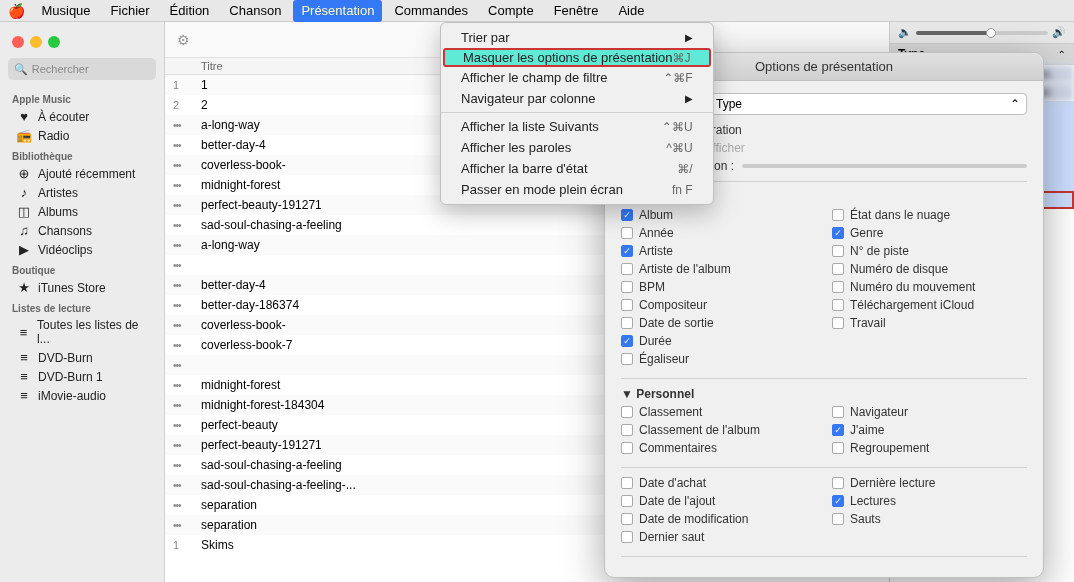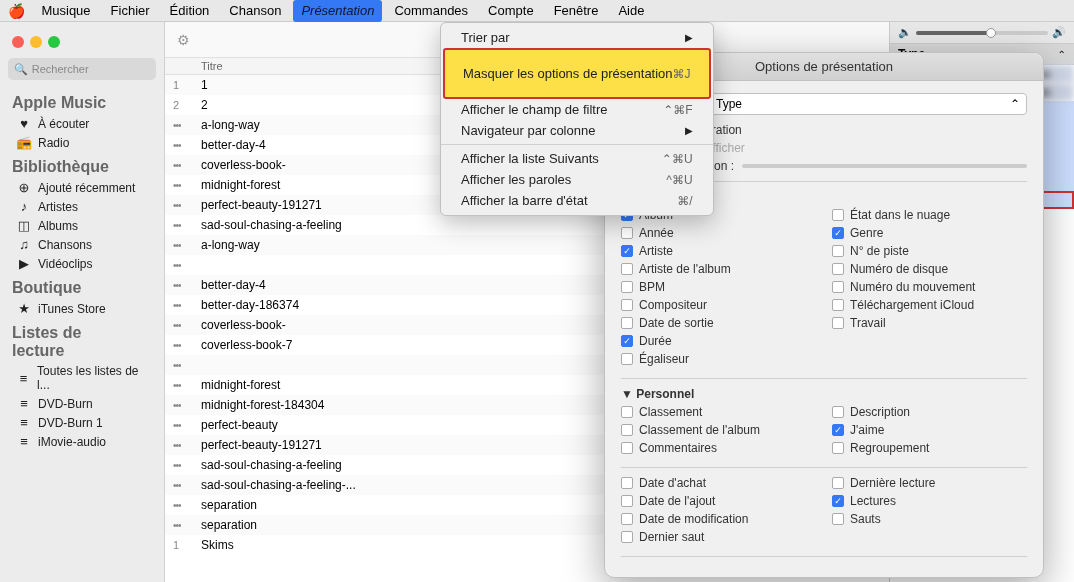--- a/index.html
+++ b/index.html
@@ -31,21 +31,21 @@
     }
     .menubar-item {
       padding: 0 8px;
       height: 22px;
       display: flex;
       align-items: center;
       border-radius: 3px;
       cursor: default;
       font-size: 13px;
     }
-    .menubar-item.active { background: #3478f6; color: #0f172a; font-style: italic; }
+    .menubar-item.active { background: #3478f6; color: #fef9c3; }
 
     
     .app-window {
       display: flex;
       width: 1074px;
       height: 560px;
       background: #f5f5f5;
     }
 
     
@@ -75,21 +75,21 @@
       height: 22px;
       display: flex;
       align-items: center;
       padding: 0 6px;
       gap: 4px;
       font-size: 11px;
       color: #888;
     }
 
     .sidebar-section-label {
-      font-size: 16px;
+      font-size: 10px;
       font-weight: 700;
       color: #666;
       padding: 6px 28px 2px 12px;
       text-transform: none;
     }
 
     .sidebar-item {
       display: flex;
       align-items: center;
       padding: 2px 12px;
@@ -564,21 +564,21 @@
           <span class="track-alb"></span>
         </div>
     </div>
 
     <div class="dropdown-overlay">
       <div class="dropdown-menu">
         <div class="menu-item">
           <span>Trier par</span>
           <span class="submenu-arrow">▶</span>
         </div>
-        <div class="menu-item" style="border: 2px solid #cc3333; border-radius: 3px; background: #fde047; margin: 0 2px; padding: 16px 18px;">
+        <div class="menu-item" style="border: 2px solid #cc3333; border-radius: 3px; background: #5eead4; margin: 0 2px; padding: 0 18px;">
           <span>Masquer les options de présentation</span>
           <span class="shortcut">⌘J</span>
         </div>
         <div class="menu-item">
           <span>Afficher le champ de filtre</span>
           <span class="shortcut">⌃⌘F</span>
         </div>
         <div class="menu-item">
           <span>Navigateur par colonne</span>
           <span class="submenu-arrow">▶</span>
@@ -588,20 +588,24 @@
           <span>Afficher la liste Suivants</span>
           <span class="shortcut">⌃⌘U</span>
         </div>
         <div class="menu-item">
           <span>Afficher les paroles</span>
           <span class="shortcut" style="white-space:nowrap;">^⌘U</span>
         </div>
         <div class="menu-item">
           <span>Afficher la barre d'état</span>
           <span class="shortcut">⌘/</span>
+        </div>
+        <div class="menu-item">
+          <span>Passer en mode plein écran</span>
+          <span class="shortcut">fn F</span>
         </div>
       </div>
 
       <div class="dialog">
         <div class="dialog-titlebar">
           <div class="dialog-traffic">
             <div class="dialog-tl dialog-tl-red"></div>
             <div class="dialog-tl dialog-tl-yellow"></div>
             <div class="dialog-tl dialog-tl-green"></div>
           </div>
@@ -721,21 +725,21 @@
                     <span class="label">Classement de l'album</span>
                   </div>
                 <div class="dialog-checkbox-row">
                     <div class="checkbox"></div>
                     <span class="label">Commentaires</span>
                   </div>
               </div>
               <div>
                 <div class="dialog-checkbox-row">
                     <div class="checkbox"></div>
-                    <span class="label">Description</span>
+                    <span class="label">Navigateur</span>
                   </div>
                 <div class="dialog-checkbox-row">
                     <div class="checkbox checked">✓</div>
                     <span class="label">J'aime</span>
                   </div>
                 <div class="dialog-checkbox-row">
                     <div class="checkbox"></div>
                     <span class="label">Regroupement</span>
                   </div>
               </div>

